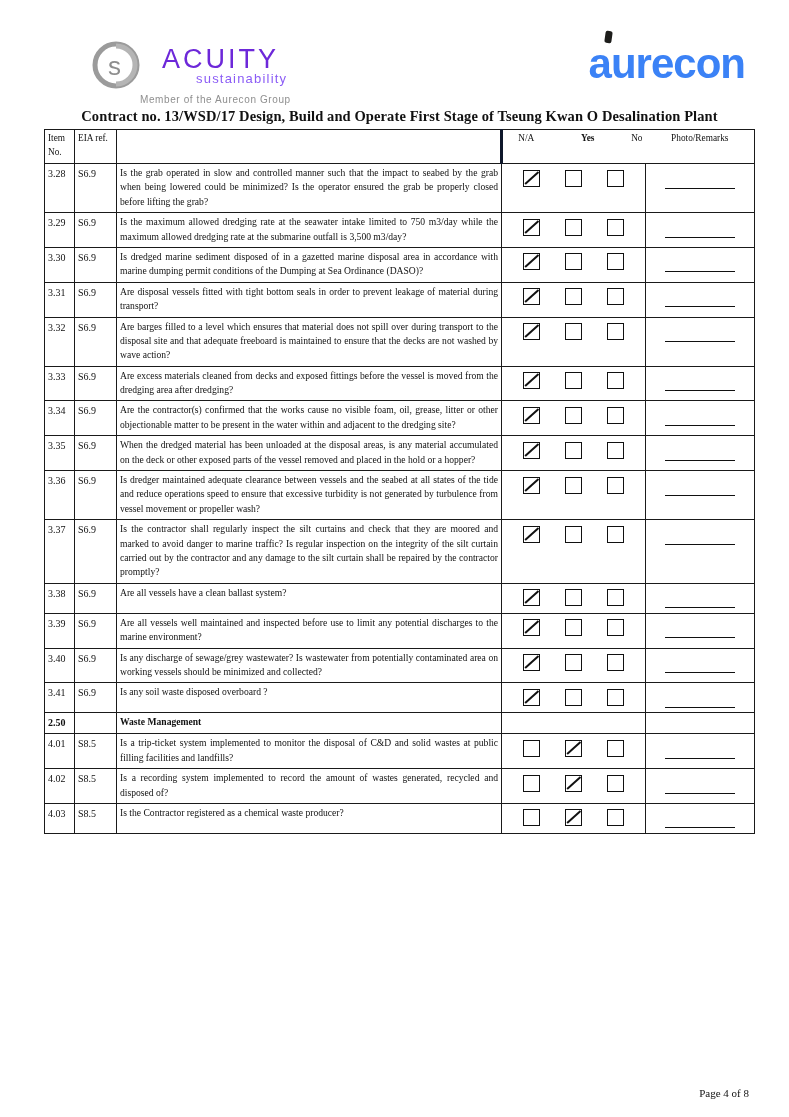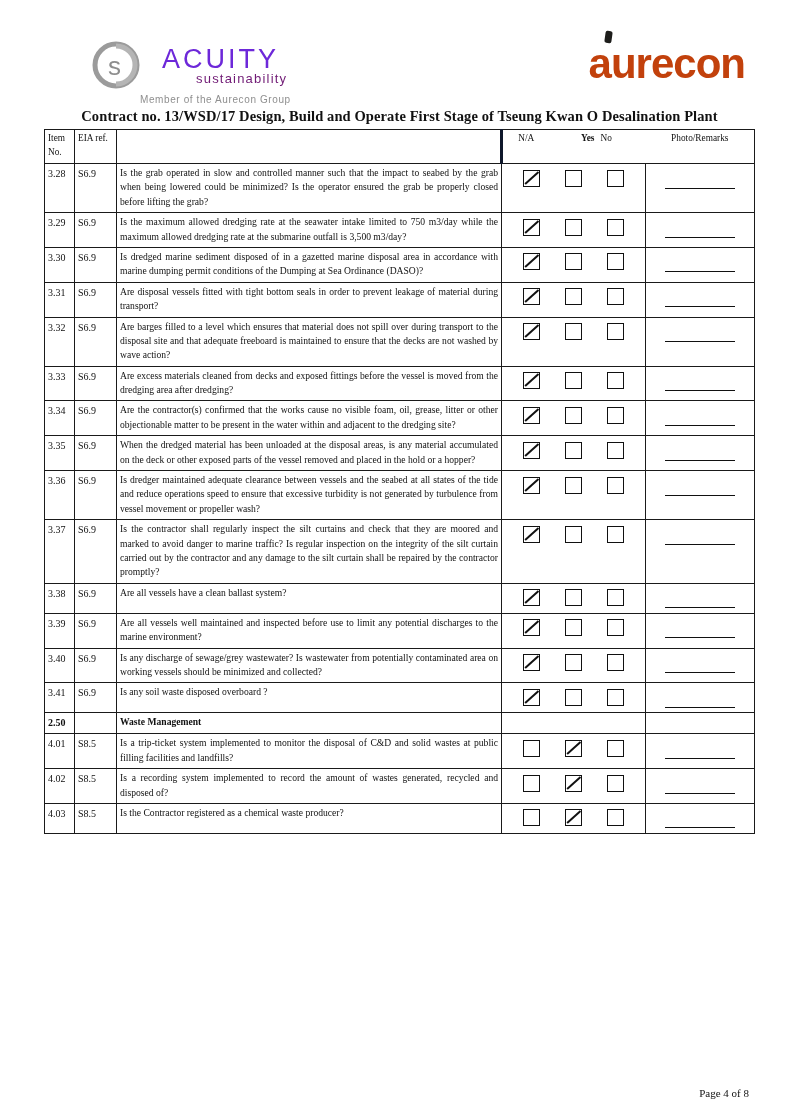--- a/index.html
+++ b/index.html
@@ -44,38 +44,38 @@
     letter-spacing: 3px;
     color: #6d28d9;
     font-weight: 400;
   }
   .acuity-sub {
     position: absolute;
     left: 104px; top: 33px;
     font-family: "Liberation Sans", sans-serif;
     font-size: 13px;
     letter-spacing: 1.2px;
-    color: #701a75;
+    color: #8b5cf6;
   }
   .acuity-member {
     position: absolute;
     left: 48px; top: 56px;
     font-family: "Liberation Sans", sans-serif;
     font-size: 10px;
     letter-spacing: 0.6px;
     color: #8f8f8f;
   }
   .aurecon-logo {
     position: absolute;
     right: 10px; top: 12px;
     font-family: "Liberation Sans", sans-serif;
     font-size: 42px;
     font-weight: bold;
     letter-spacing: -1px;
-    color: #c2410c;
+    color: #3b82f6;
   }
   .aurecon-logo .dot {
     position: absolute;
     left: 16px; top: -9px;
     width: 7px; height: 12px;
     background: #1d1d1b;
     border-radius: 2px;
     transform: rotate(8deg);
   }
 
@@ -112,21 +112,21 @@
 
   thead td {
     font-size: 9.3px;
     padding-bottom: 1px;
     height: 34px;
   }
 
   
   thead td.ans { border-left: 3px solid #0f172a; border-right: none; text-align: center;}
   thead td.ans2 { border-left: none; border-right: none; text-align: right; font-weight: bold;}
-  thead td.ans3 { border-left: none; border-right: none; text-align: left;}
+  thead td.ans3 { border-left: none; border-right: none; text-align: right;}
   thead td.remh { border-left: none; text-align: center;}
 
   td.desc {
     text-align: justify;
     text-align-last: left;
     padding-left: 5px;
     padding-right: 6px;
     hyphens: none;
   }
   td.item, td.eia {

